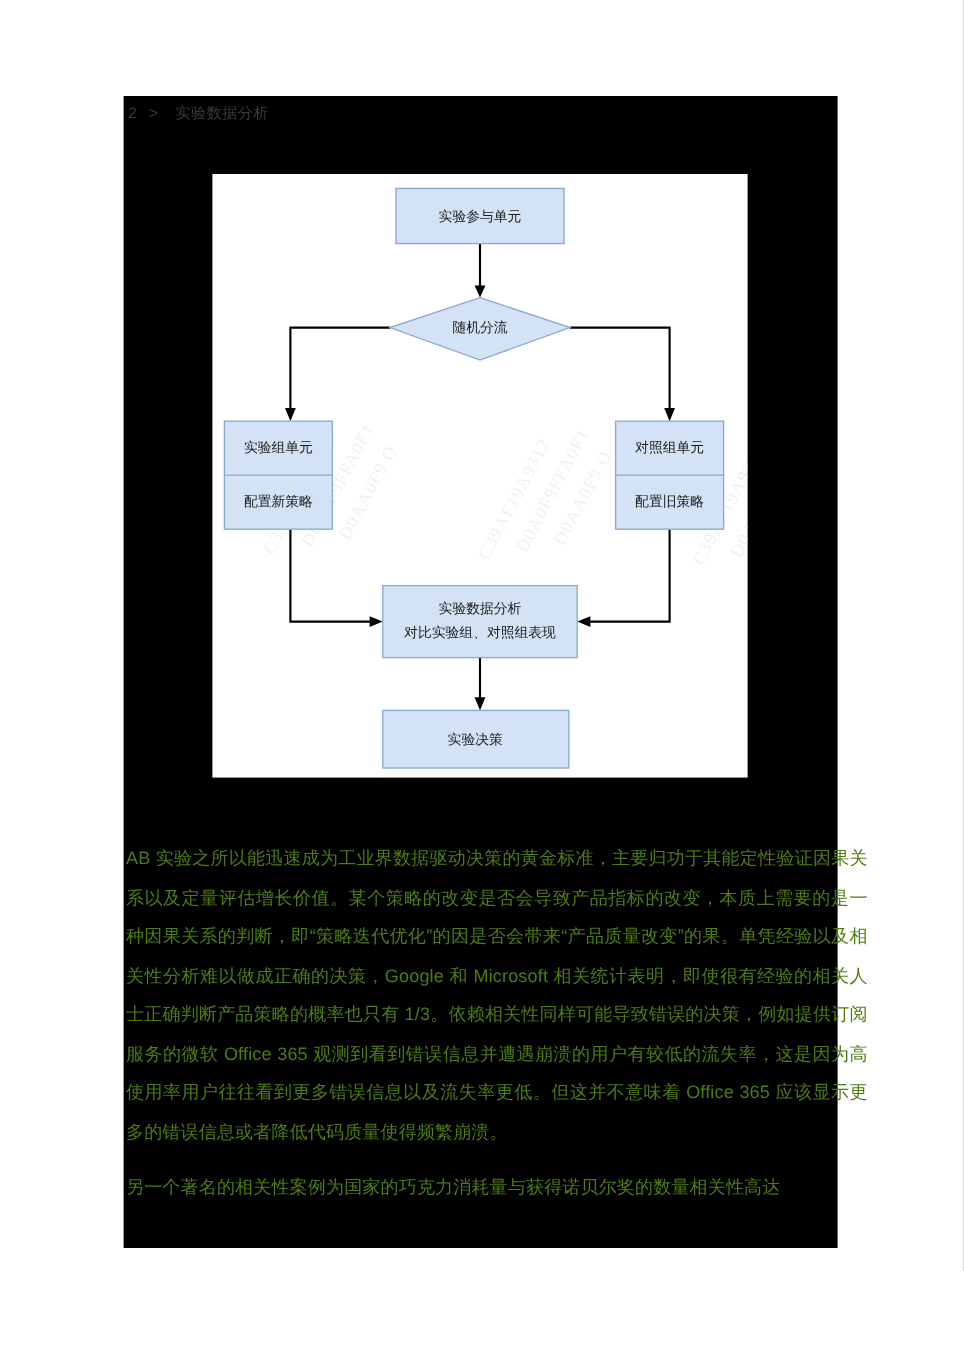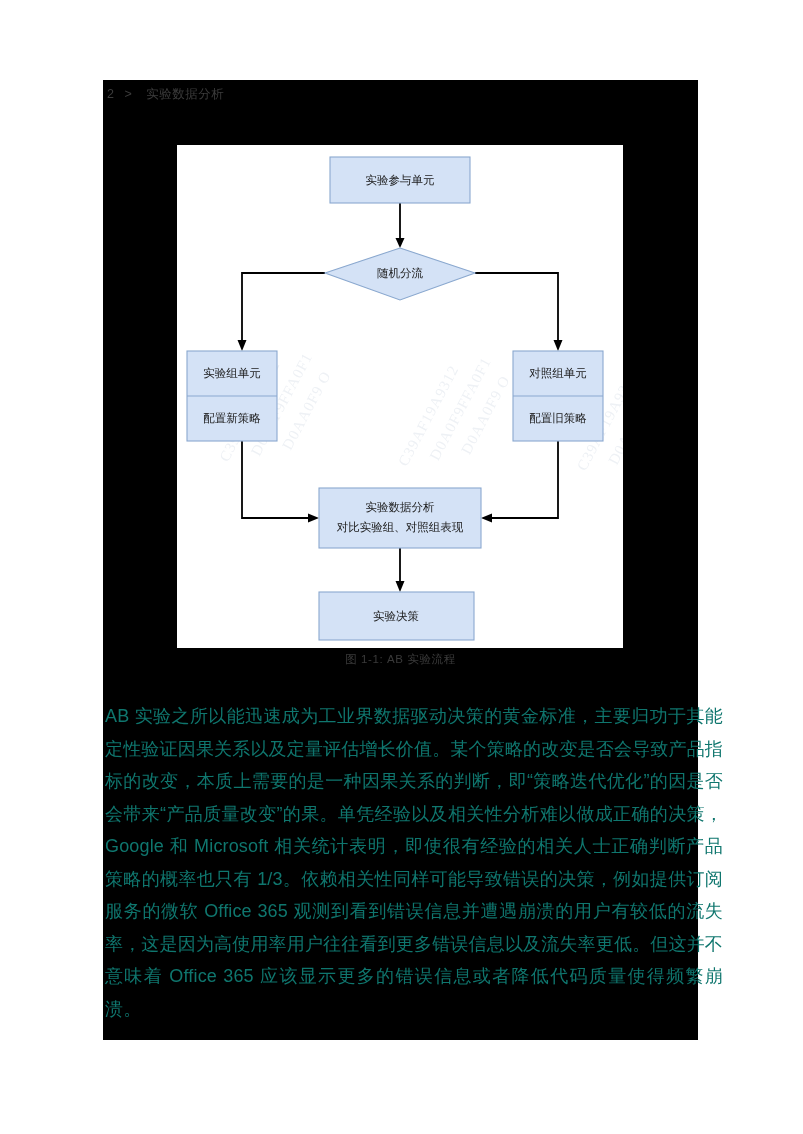--- a/index.html
+++ b/index.html
@@ -102,22 +102,22 @@
     font-size: 11.5px;
     letter-spacing: 0.6px;
   }
 
   
   #body-copy {
     position: absolute;
     left: 2px;
     top: 620px;
     width: 618px;
-    color: #0f766e;
-    font-size: 18px;
+    color: #4d7c0f;
+    font-size: 15px;
     line-height: 32.5px;
     letter-spacing: 0.15px;
     text-align: justify;
     text-justify: inter-character;
   }
   #body-copy p { margin: 0 0 14px 0; }
   #body-copy p:last-child { margin-bottom: 0; }
 </style>
 </head>
 <body>
@@ -205,19 +205,19 @@
       </g>
 
       <g>
         <rect class="node-box" x="142" y="447" width="155" height="48"></rect>
         <text class="node-label" x="219" y="472">实验决策</text>
       </g>
 
     </svg>
   </div>
 
-  <div id="figure-caption">图 1-1: AB 实验流程</div>
 
   <div id="body-copy">
     <p>AB 实验之所以能迅速成为工业界数据驱动决策的黄金标准，主要归功于其能定性验证因果关系以及定量评估增长价值。某个策略的改变是否会导致产品指标的改变，本质上需要的是一种因果关系的判断，即“策略迭代优化”的因是否会带来“产品质量改变”的果。单凭经验以及相关性分析难以做成正确的决策，Google 和 Microsoft 相关统计表明，即使很有经验的相关人士正确判断产品策略的概率也只有 1/3。依赖相关性同样可能导致错误的决策，例如提供订阅服务的微软 Office 365 观测到看到错误信息并遭遇崩溃的用户有较低的流失率，这是因为高使用率用户往往看到更多错误信息以及流失率更低。但这并不意味着 Office 365 应该显示更多的错误信息或者降低代码质量使得频繁崩溃。</p>
+    <p>另一个著名的相关性案例为国家的巧克力消耗量与获得诺贝尔奖的数量相关性高达</p>
   </div>
 
 </div>
 
 </body></html>

